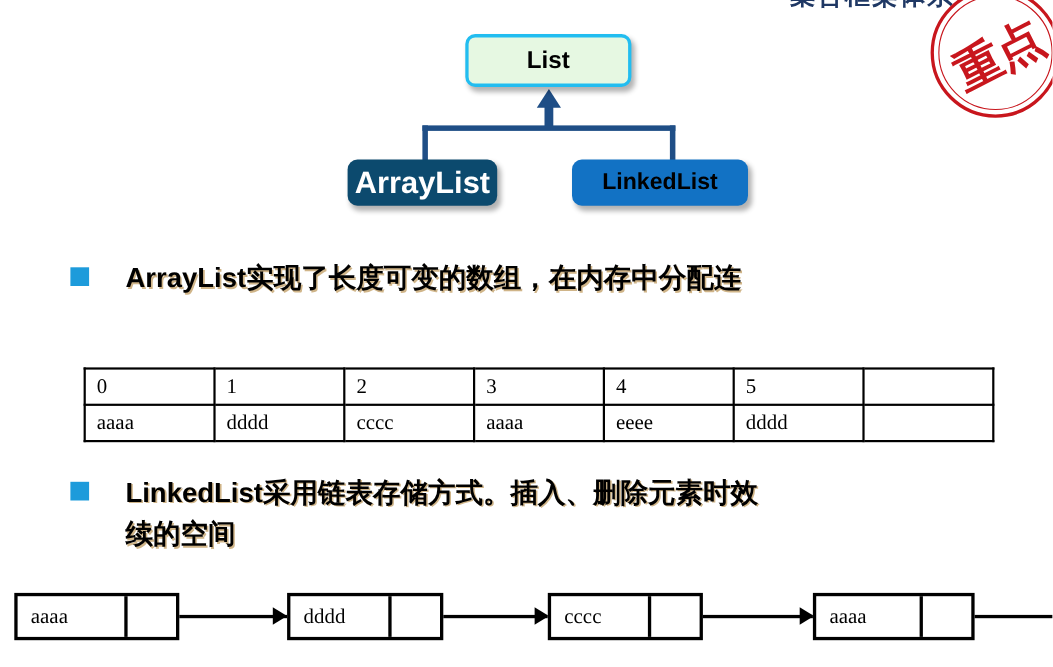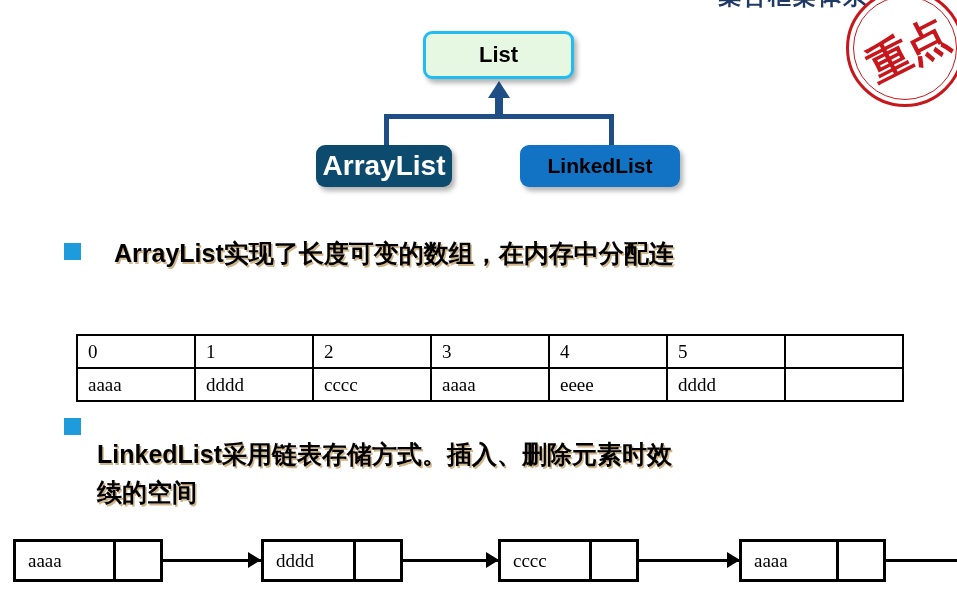--- a/index.html
+++ b/index.html
@@ -145,21 +145,21 @@
   }
   .bullet-text {
     margin-left: 33px;
     font-size: 25px;
     font-weight: bold;
     color: #000000;
     line-height: 38px;
     text-shadow: 1.5px 1.5px 0 rgba(170,120,40,0.55);
   }
   .bullet-1 { left: 64px; top: 234px; width: 840px; }
-  .bullet-2 { left: 64px; top: 409px; width: 840px; flex-direction: column; }
+  .bullet-2 { left: 64px; top: 429px; width: 840px; }
 
   
   .array-table {
     position: absolute;
     left: 76px;
     top: 334px;
     border-collapse: collapse;
     table-layout: fixed;
     width: 828px;
     font-family: "Liberation Serif", "DejaVu Serif", serif;

